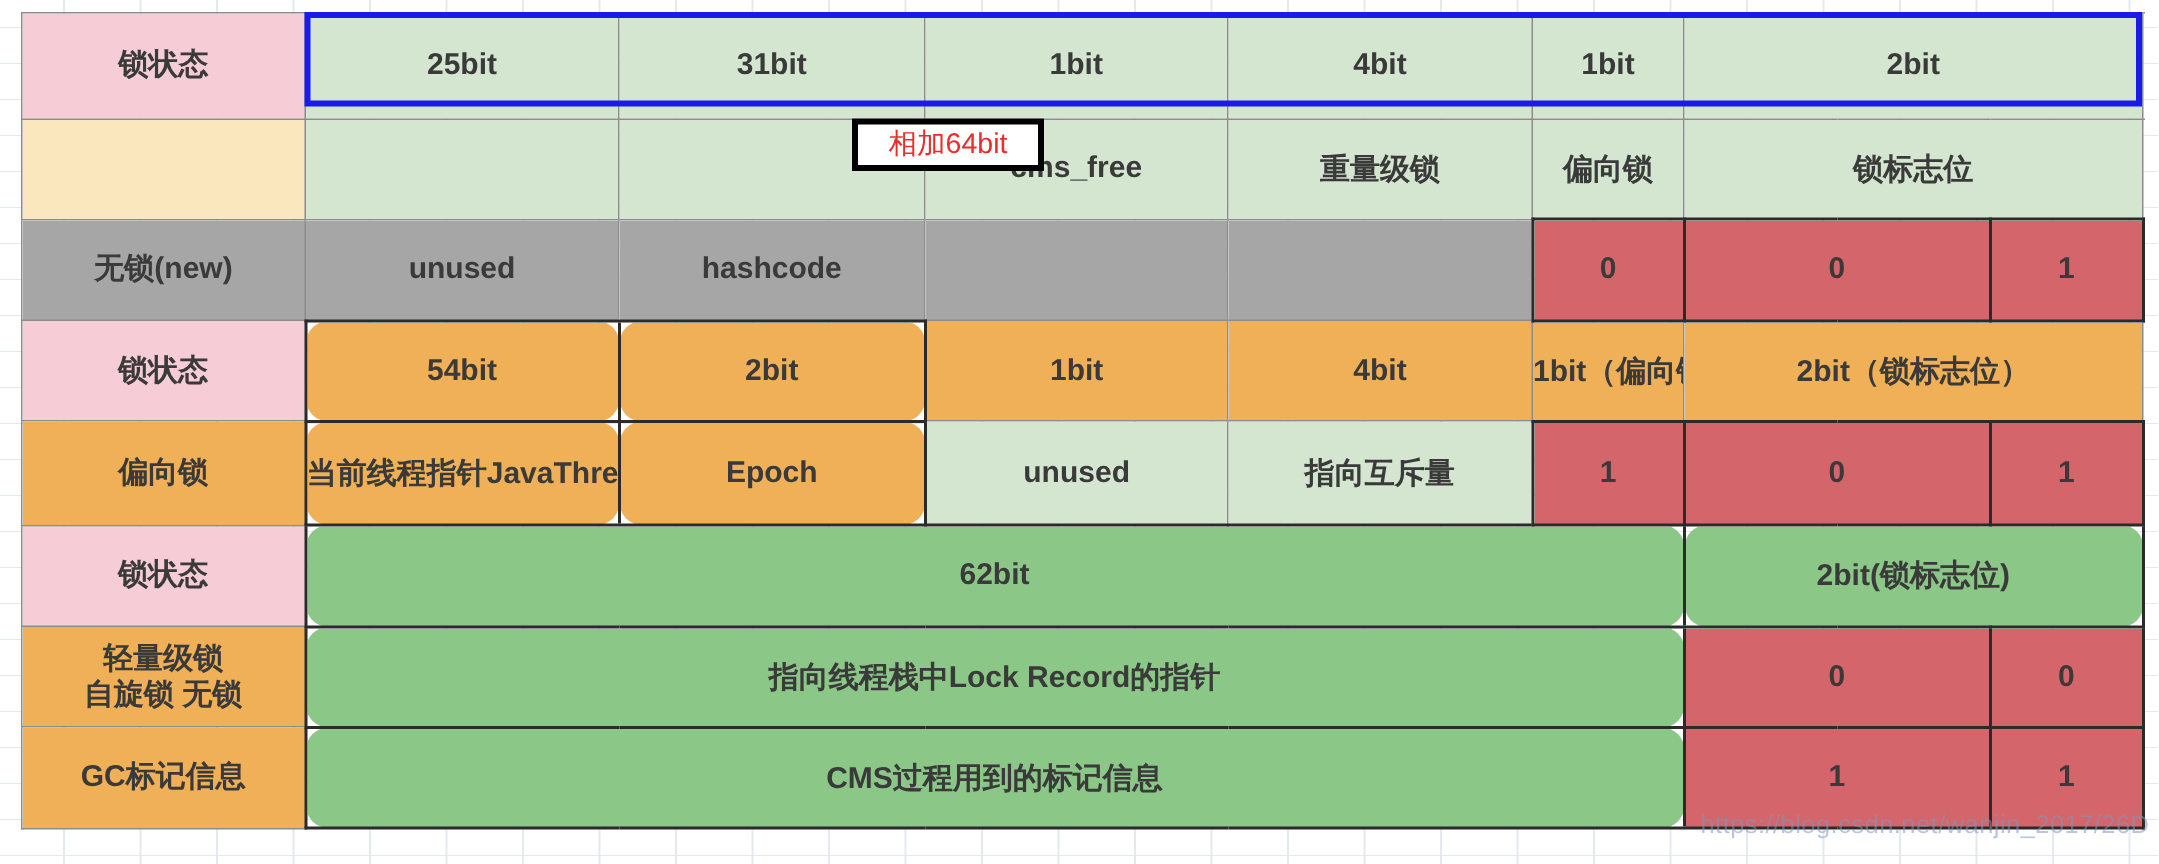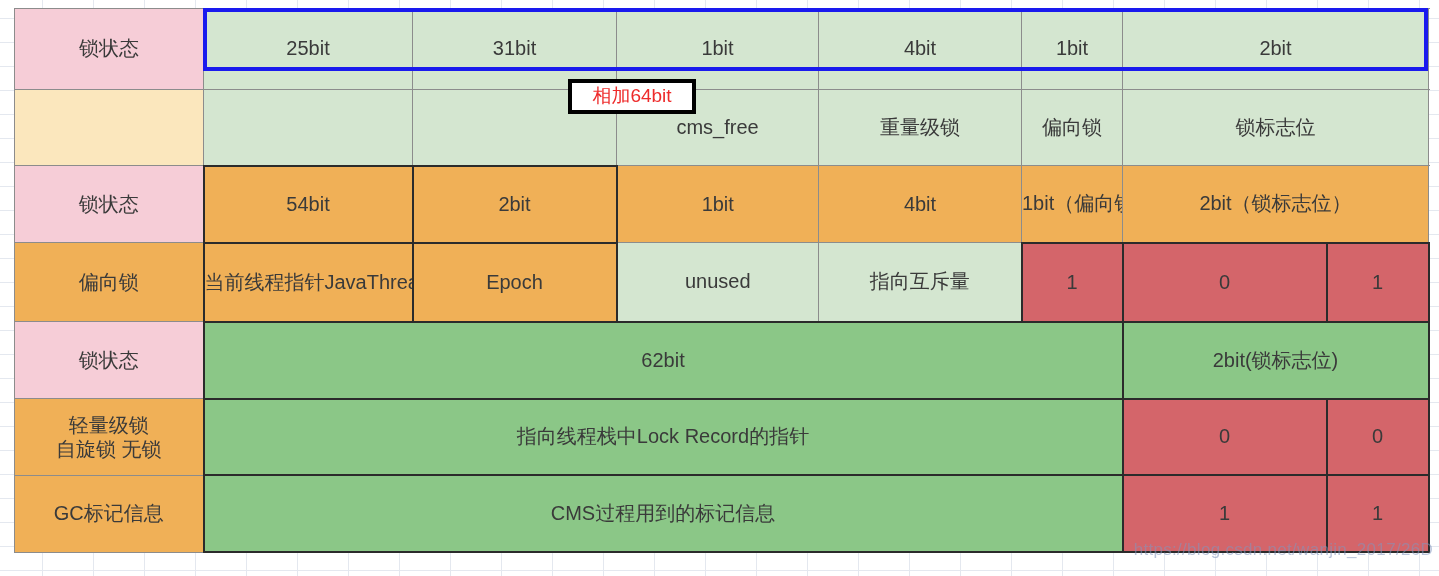--- a/index.html
+++ b/index.html
@@ -16,21 +16,21 @@
       linear-gradient(to right,#e4e8ef 1px,transparent 1px),
       linear-gradient(to bottom,#e4e8ef 1px,transparent 1px);
     background-size:51px 24px;
     background-position:-9px -6px;
     z-index:0;
   }
   #table-wrap{
     position:absolute;left:14px;top:8px;width:1414px;height:545px;z-index:2;
   }
   table.bitmap{
-    border-collapse:collapse;width:1414px;height:545px;table-layout:fixed;
+    border-collapse:collapse;width:1414px;height:545px;table-layout:fixed;font-weight:bold;
   }
   table.bitmap td{
     border:1px solid #8c8c8c;
     text-align:center;vertical-align:middle;
     font-size:20px;color:#3a3a3a;
     padding:0;
     white-space:nowrap;
     overflow:hidden;
   }
   
@@ -38,21 +38,21 @@
   .c-cream{background:#fbe7bd;}
   .c-grey{background:#a6a6a6;}
   .c-orange{background:#f0b057;}
   .c-lgreen{background:#d4e6d0;}
   .c-green{background:#8bc787;}
   .c-red{background:#d4656a;}
 
   
   .hv{border:2px solid #2b2b2b !important;}
   .hv-t{border-top:2px solid #2b2b2b !important;}
-  .hv-b{border-bottom:2px solid #2b2b2b !important;}
+  .hv-b{border-bottom:2px solid #2b2b2b !important;border-radius:15px;}
   .hv-l{border-left:2px solid #2b2b2b !important;}
   .hv-r{border-right:2px solid #2b2b2b !important;}
 
   .lbl{font-size:21px;color:#3a3a3a;line-height:1.15;}
   .small{font-size:19px;}
   .two-line{font-size:20px;line-height:1.2;}
 
   
   #blue-box{
     position:absolute;left:203px;top:8px;width:1225px;height:63px;
@@ -111,20 +111,30 @@
       <tr style="height:60px">
         <td class="c-cream lbl"></td>
         <td class="c-lgreen"></td>
         <td class="c-lgreen"></td>
         <td class="c-lgreen">cms_free</td>
         <td class="c-lgreen">重量级锁</td>
         <td class="c-lgreen">偏向锁</td>
         <td class="c-lgreen" colspan="4">锁标志位</td>
       </tr>
 
+      <tr style="height:60px">
+        <td class="c-grey lbl">无锁(new)</td>
+        <td class="c-grey">unused</td>
+        <td class="c-grey">hashcode</td>
+        <td class="c-grey"></td>
+        <td class="c-grey"></td>
+        <td class="c-red hv">0</td>
+        <td class="c-red hv" colspan="2">0</td>
+        <td class="c-red hv" colspan="2">1</td>
+      </tr>
 
       <tr style="height:60px">
         <td class="c-pink lbl">锁状态</td>
         <td class="c-orange hv-t hv-l hv-b">54bit</td>
         <td class="c-orange hv-t hv-l hv-b hv-r">2bit</td>
         <td class="c-orange">1bit</td>
         <td class="c-orange">4bit</td>
         <td class="c-orange small">1bit（偏向锁位）</td>
         <td class="c-orange small" colspan="4">2bit（锁标志位）</td>
       </tr>

